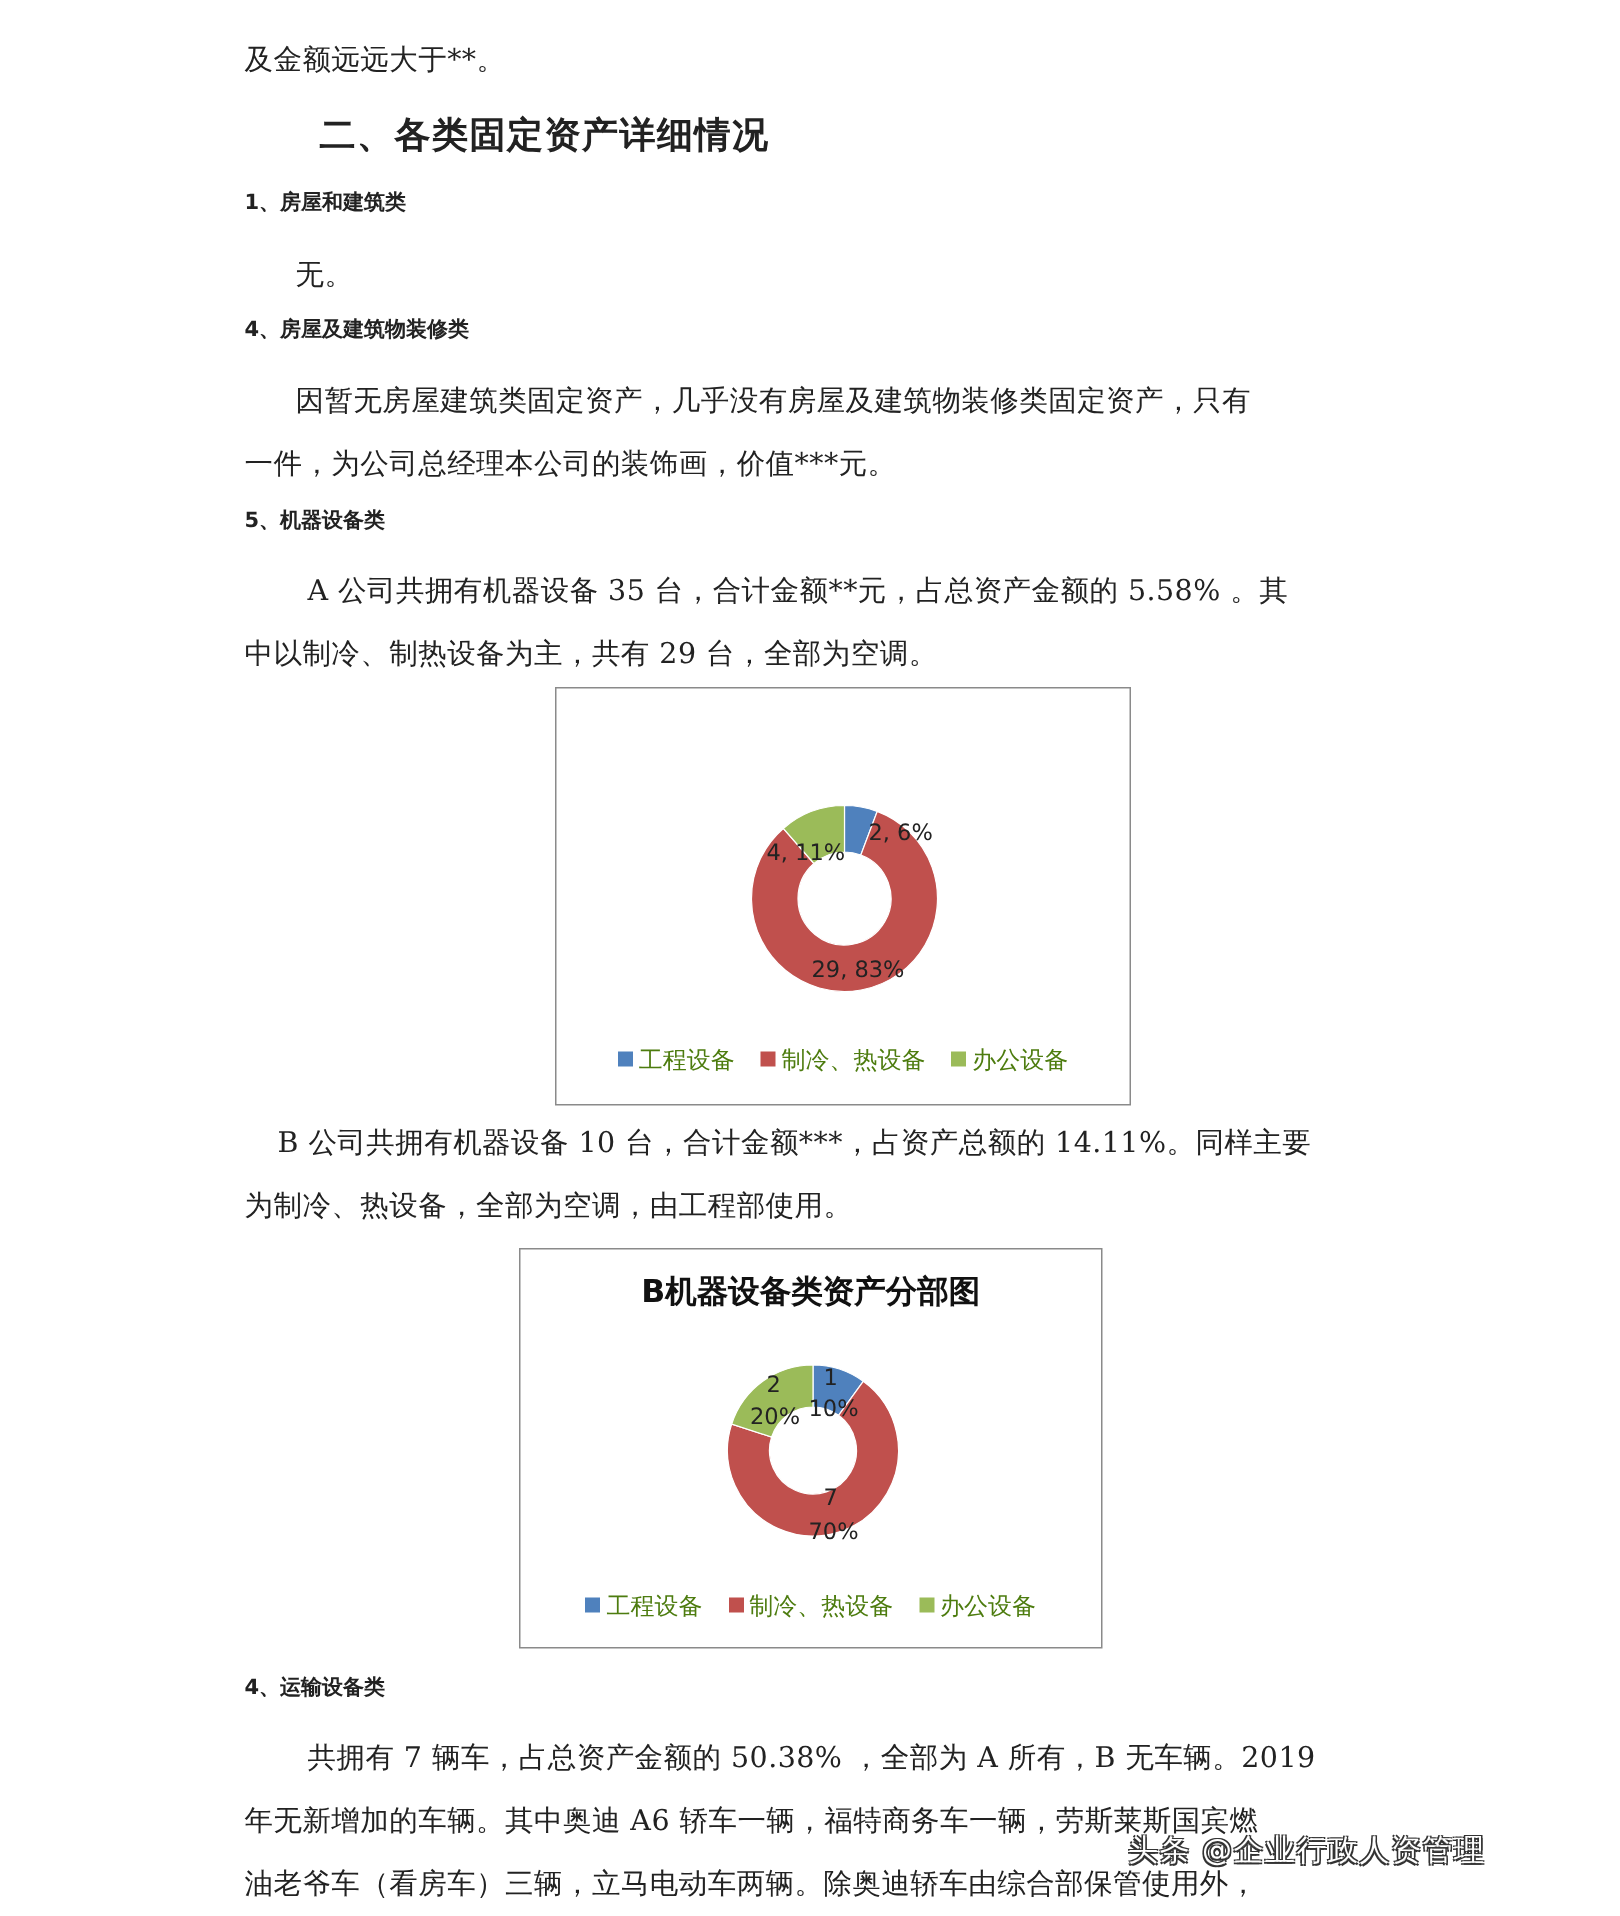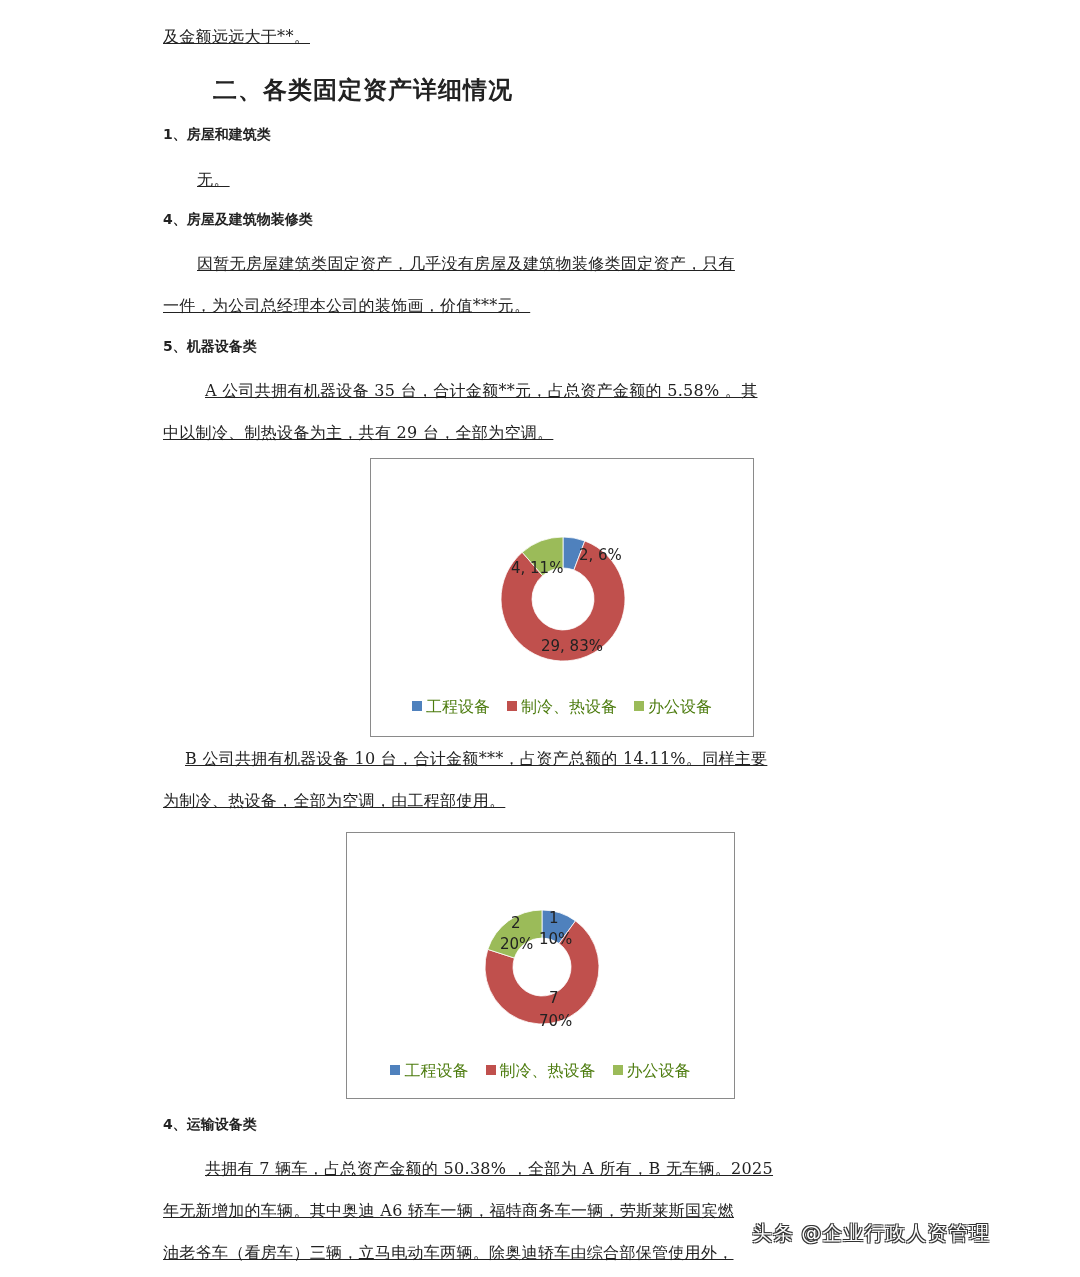--- a/index.html
+++ b/index.html
@@ -1,21 +1,21 @@
 <!DOCTYPE html>
 <html><head>
 <meta charset="utf-8">
 <style>
   html, body { margin: 0; padding: 0; background: #ffffff; }
   body {
     width: 1080px; height: 1277px; position: relative; overflow: hidden;
     font-family: "DejaVu Serif", "Liberation Serif", serif;
     color: #222222;
   }
-  .line { position: absolute; left: 163px; font-size: 16px; white-space: nowrap; letter-spacing: 0.3px; text-decoration: underline; }
+  .line { position: absolute; left: 163px; font-size: 19px; white-space: nowrap; letter-spacing: 0.3px; }
   .indent { left: 197px; }
   .h2 { position: absolute; left: 213px; top: 74px; font-size: 24px; font-weight: bold;
         font-family: "DejaVu Sans", "Liberation Sans", sans-serif; letter-spacing: 1px; }
   .h3 { position: absolute; left: 163px; font-size: 14px; font-weight: bold;
         font-family: "DejaVu Sans", "Liberation Sans", sans-serif; }
   .chart-box { position: absolute; border: 1.5px solid #8a8a8a; background: #fff; }
   .chart-title { position: absolute; left: 0; right: 0; text-align: center; font-size: 21px; font-weight: bold;
                  font-family: "DejaVu Sans", "Liberation Sans", sans-serif; color: #111; }
   .chart-svg { position: absolute; left: 0; top: 0; }
   .legend { position: absolute; left: 0; right: 0; text-align: center; font-size: 16px; color: #4d7c0f; white-space: nowrap; }
@@ -61,20 +61,21 @@
       <span class="legend-item"><span class="swatch" style="background:#4f81bd"></span><span>工程设备</span></span>
       <span class="legend-item"><span class="swatch" style="background:#c0504d"></span><span>制冷、热设备</span></span>
       <span class="legend-item"><span class="swatch" style="background:#9bbb59"></span><span>办公设备</span></span>
     </div>
   </div>
 
   <div class="line" style="top:749px;left:185px">B 公司共拥有机器设备 10 台，合计金额***，占资产总额的 14.11%。同样主要</div>
   <div class="line" style="top:791px">为制冷、热设备，全部为空调，由工程部使用。</div>
 
   <div class="chart-box" style="left:346px;top:832px;width:387px;height:265px">
+    <div class="chart-title" style="top:14px">B机器设备类资产分部图</div>
     <svg class="chart-svg" width="387" height="265">
       <g id="donutB" transform="translate(195,134)">
           <path d="M3.4902433775699565e-15,-57 A57,57 0 0 1 33.50375938067097,-46.11396867937201 L17.04577231648172,-23.461492836873475 A29,29 0 0 0 1.7757378587636622e-15,-29 Z" fill="#4f81bd" stroke="#ffffff" stroke-width="0.8"></path>
           <path d="M33.50375938067097,-46.11396867937201 A57,57 0 1 1 -54.21022142882376,-17.613968679371997 L-27.580638972559456,-8.961492836873472 A29,29 0 1 0 17.04577231648172,-23.461492836873475 Z" fill="#c0504d" stroke="#ffffff" stroke-width="0.8"></path>
           <path d="M-54.21022142882376,-17.613968679371997 A57,57 0 0 1 -1.047073013270987e-14,-57 L-5.327213576290986e-15,-29 A29,29 0 0 0 -27.580638972559456,-8.961492836873472 Z" fill="#9bbb59" stroke="#ffffff" stroke-width="0.8"></path>
         </g>
       <text class="dlabel" x="202" y="90">1</text>
       <text class="dlabel" x="192" y="111">10%</text>
       <text class="dlabel" x="164" y="95">2</text>
       <text class="dlabel" x="153" y="116">20%</text>
@@ -82,18 +83,18 @@
       <text class="dlabel" x="192" y="193">70%</text>
     </svg>
     <div class="legend" style="top:228px">
       <span class="legend-item"><span class="swatch" style="background:#4f81bd"></span><span>工程设备</span></span>
       <span class="legend-item"><span class="swatch" style="background:#c0504d"></span><span>制冷、热设备</span></span>
       <span class="legend-item"><span class="swatch" style="background:#9bbb59"></span><span>办公设备</span></span>
     </div>
   </div>
 
   <div class="h3" style="top:1116px">4、运输设备类</div>
-  <div class="line" style="top:1159px;left:205px">共拥有 7 辆车，占总资产金额的 50.38% ，全部为 A 所有，B 无车辆。2025</div>
+  <div class="line" style="top:1159px;left:205px">共拥有 7 辆车，占总资产金额的 50.38% ，全部为 A 所有，B 无车辆。2019</div>
   <div class="line" style="top:1201px">年无新增加的车辆。其中奥迪 A6 轿车一辆，福特商务车一辆，劳斯莱斯国宾燃</div>
   <div class="line" style="top:1243px">油老爷车（看房车）三辆，立马电动车两辆。除奥迪轿车由综合部保管使用外，</div>
 
   <div class="watermark">头条 @企业行政人资管理</div>
 </div>
 
 </body></html>

